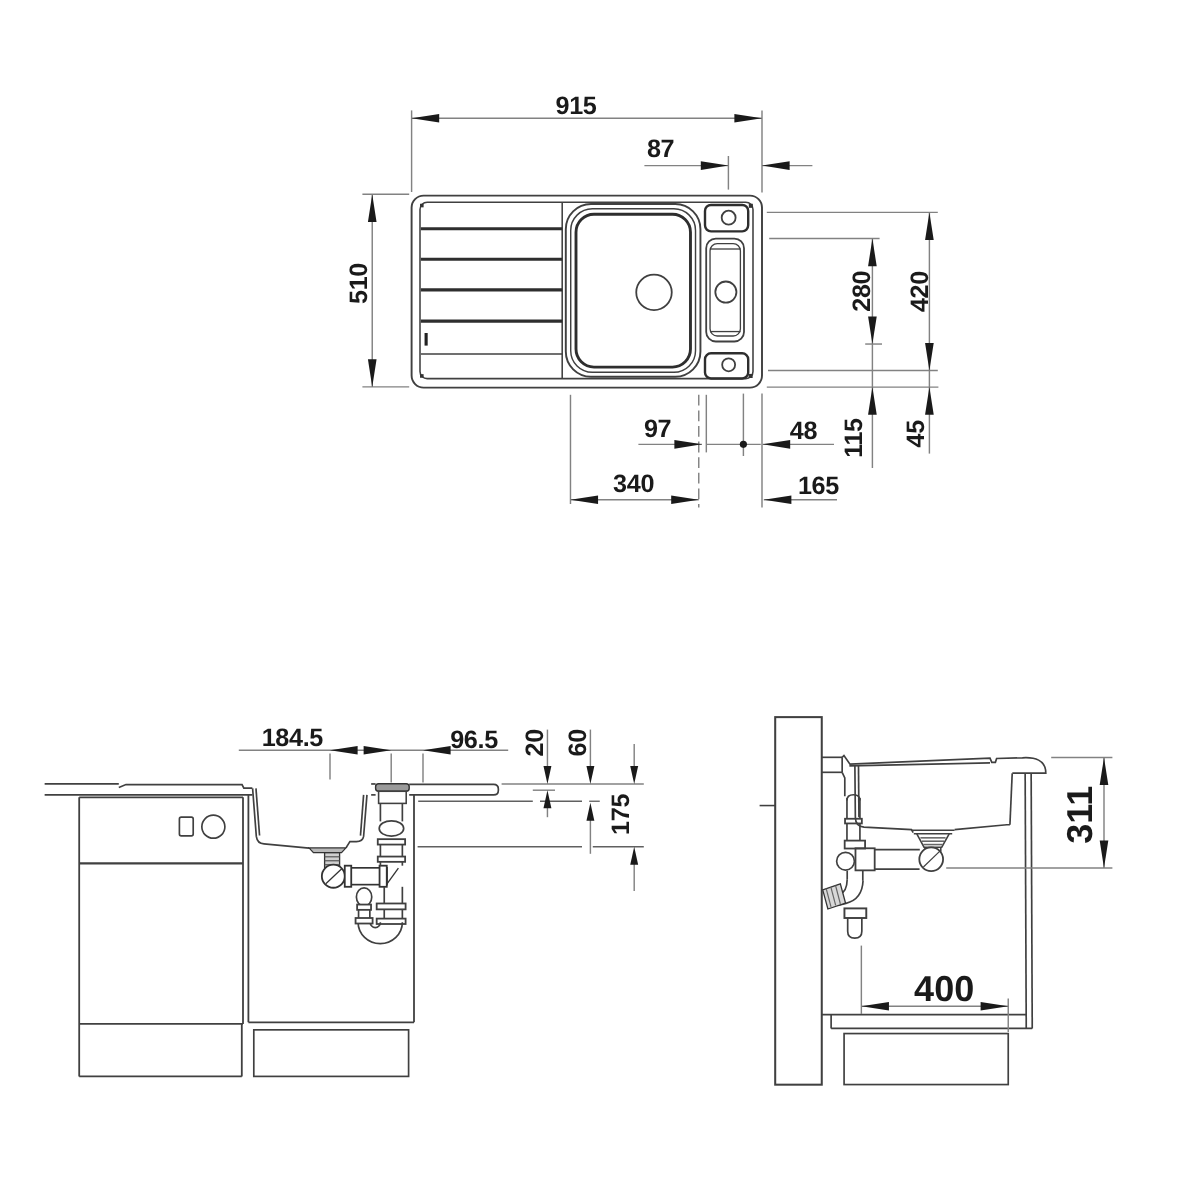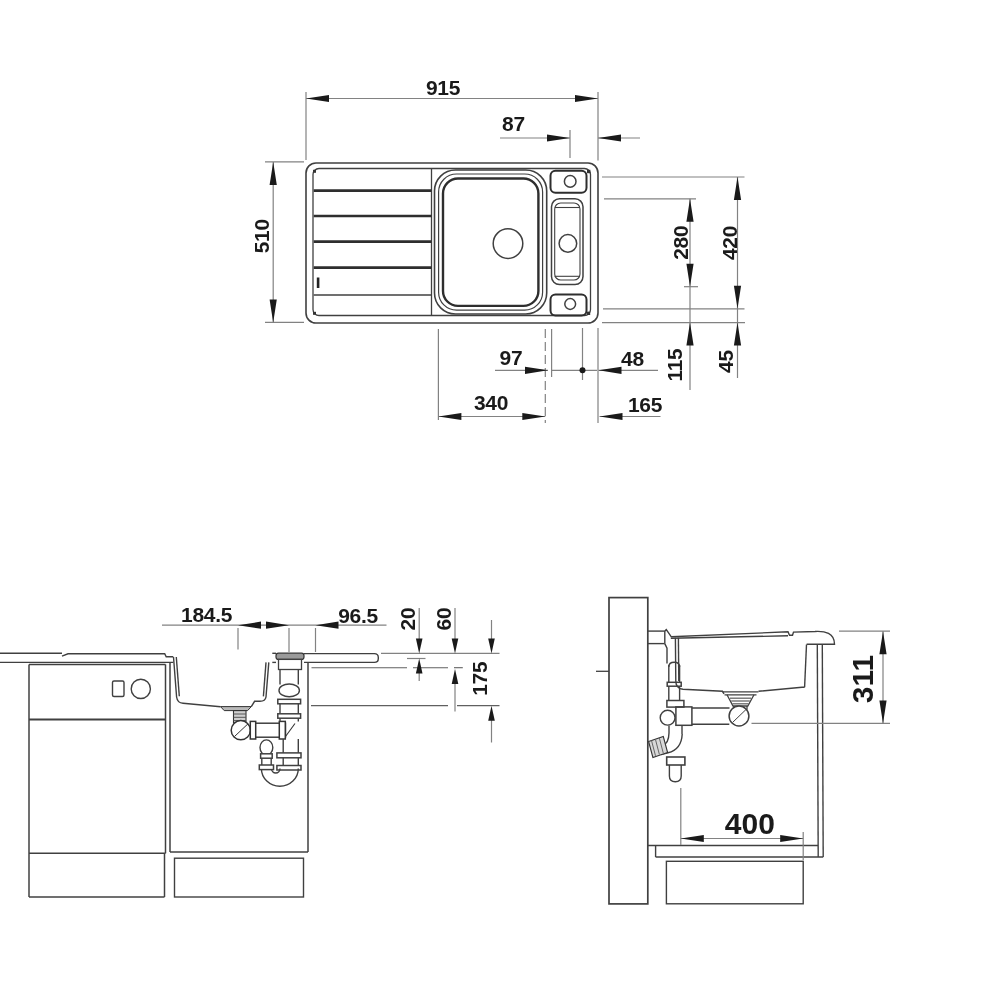--- a/index.html
+++ b/index.html
@@ -1,16 +1,16 @@
 <!DOCTYPE html>
 <html><head>
 <meta charset="utf-8">
 <style>
 html,body{margin:0;padding:0;background:#fff;}
-#c{width:900px;height:1000px;position:relative;}
+#c{width:900px;height:1000px;position:relative;margin-left:37px;}
 text{font-family:"Liberation Sans",sans-serif;font-weight:bold;fill:#1a1a1a;}
 .d{font-size:21px;letter-spacing:-0.3px;}
 .D{font-size:30px;}
 </style>
 </head>
 <body>
 <div id="c">
 <svg width="1000" height="1000" viewBox="0 0 1000 1000" xmlns="http://www.w3.org/2000/svg">
 <defs>
 <g id="ar">

